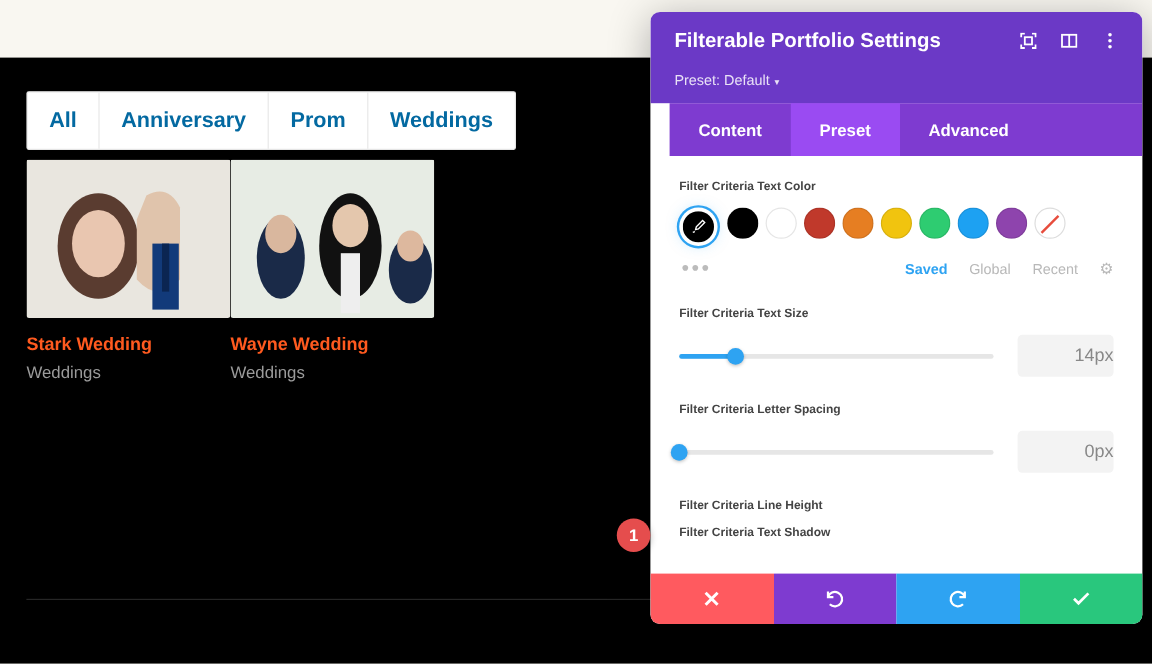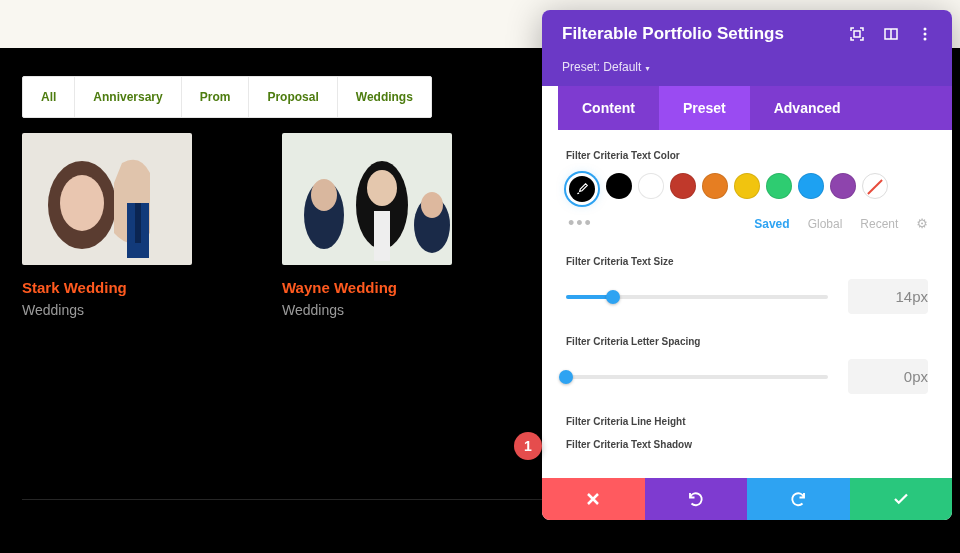--- a/index.html
+++ b/index.html
@@ -25,28 +25,28 @@
     position: absolute;
     left: 22px; top: 28px;
     display: flex;
     background: #fff;
     border: 1px solid #e5e5e5;
     border-radius: 2px;
   }
   .filter-bar .tab {
     padding: 13px 18px;
     border-right: 1px solid #e8e8e8;
-    font-size: 12px;
+    font-size: 18px;
     font-weight: 600;
-    color: #4d7c0f;
+    color: #0369a1;
     cursor: pointer;
   }
   .filter-bar .tab:last-child { border-right: none; }
 
-  .cards { display: flex; gap: 90px; }
+  .cards { display: flex; }
   .card { width: 170px; }
   .thumb {
     width: 170px; height: 132px;
     border-radius: 2px;
     overflow: hidden;
     position: relative;
   }
   .thumb svg { width: 100%; height: 100%; display: block; }
   .card-title {
     color: #ff5a1f;
@@ -195,21 +195,20 @@
 </style>
 </head>
 <body>
 
 <div class="stage">
 
   <div class="filter-bar">
     <div class="tab">All</div>
     <div class="tab">Anniversary</div>
     <div class="tab">Prom</div>
-    <div class="tab">Proposal</div>
     <div class="tab">Weddings</div>
   </div>
 
   <div class="cards">
     <div class="card">
       <div class="thumb">
         <svg viewBox="0 0 170 132">
           <rect width="170" height="132" fill="#e9e6df"></rect>
           <ellipse cx="60" cy="72" rx="34" ry="44" fill="#5a3c30"></ellipse>
           <ellipse cx="60" cy="70" rx="22" ry="28" fill="#e9c6b0"></ellipse>

